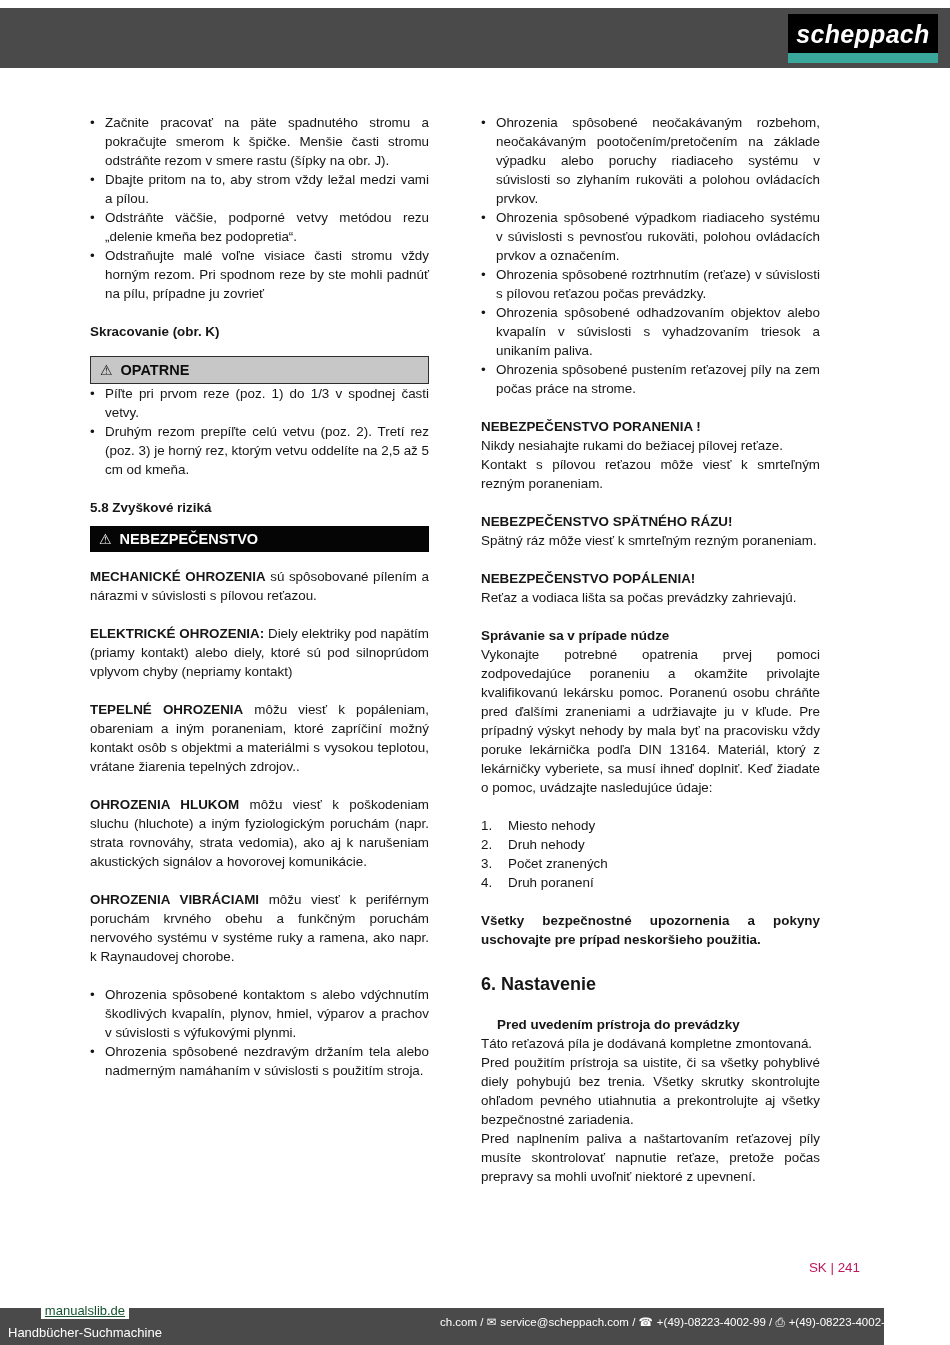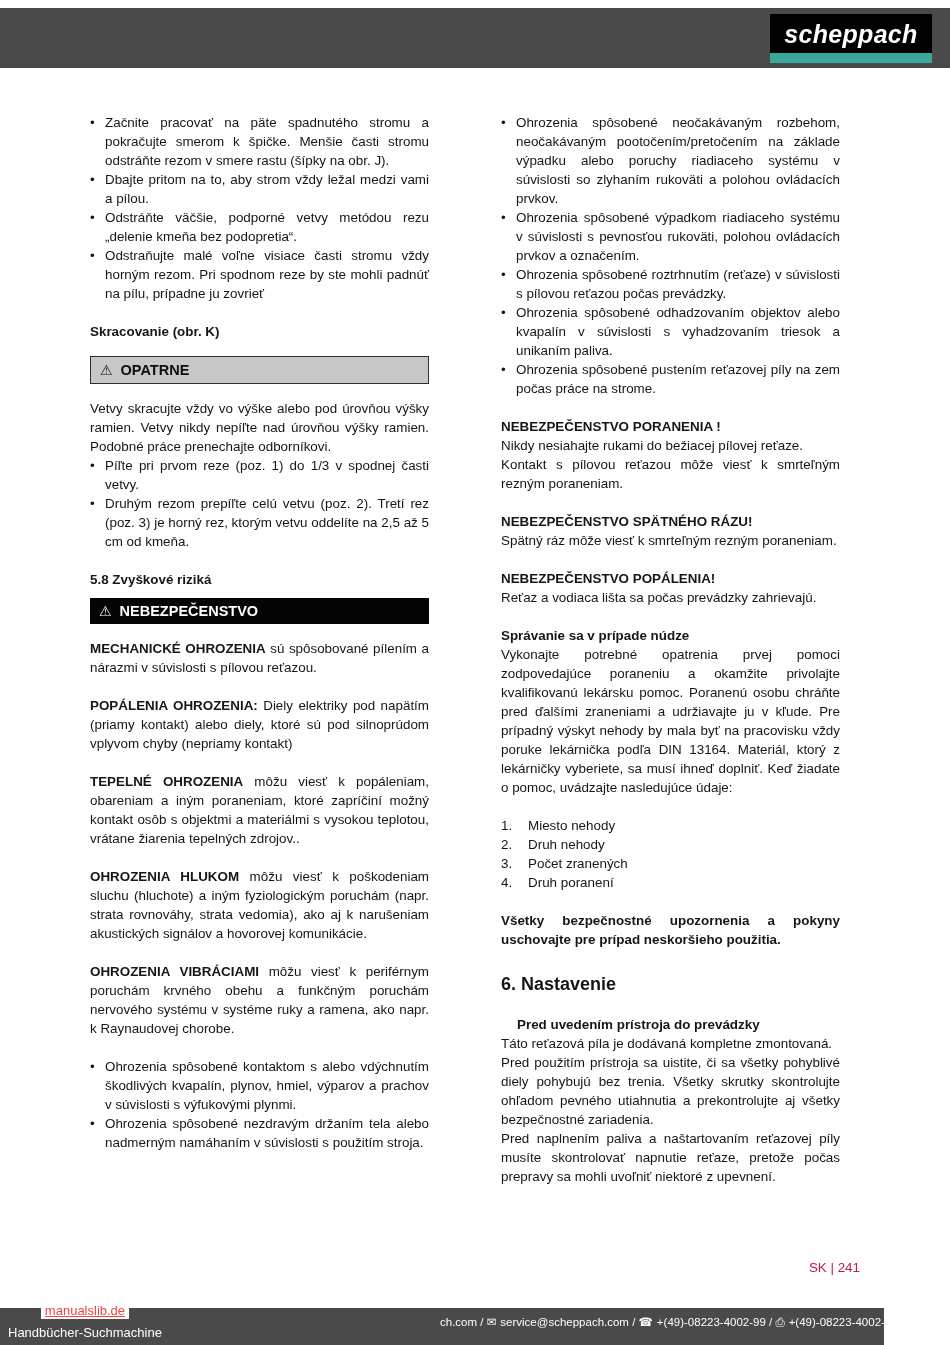--- a/index.html
+++ b/index.html
@@ -4,28 +4,28 @@
 <style>
   html, body { margin: 0; padding: 0; }
   body {
     width: 950px; height: 1345px; position: relative; overflow: hidden;
     background: #ffffff; color: #161616;
     font-family: "Liberation Sans", sans-serif;
   }
 
   
   .header-bar { position: absolute; top: 8px; left: 0; width: 950px; height: 60px; background: #4a4a4a; }
-  .logo { position: absolute; top: 6px; right: 18px; width: 162px; }
+  .logo { position: absolute; top: 6px; right: 12px; width: 150px; }
   .logo-box { background: #000; color: #fff; text-align: center; font-weight: bold; font-style: italic;
               font-size: 25px; padding: 6px 0 4px; letter-spacing: .3px; }
   .logo-accent { height: 10px; background: #3aa79b; }
 
   
   .content { position: absolute; top: 113px; left: 90px; width: 770px;
-             display: flex; gap: 72px; font-size: 13.4px; line-height: 19px; }
+             display: flex; gap: 52px; font-size: 13.4px; line-height: 19px; }
   .col { width: 339px; }
 
   .jt { text-align: justify; }
   .bold { font-weight: bold; }
 
   .b { display: flex; text-align: justify; }
   .b::before { content: "•"; flex: 0 0 15px; }
   .b .txt { flex: 1; }
 
   .gap    { margin-top: 19px; }
@@ -46,21 +46,21 @@
   .big { font-size: 18px; font-weight: bold; }
 
   .pagenum { position: absolute; top: 1260px; right: 90px; font-size: 13.4px; color: #be185d; }
 
   
   .footer-bar { position: absolute; left: 0; bottom: 0; width: 884px; height: 37px; background: #4a4a4a; color: #fff; }
   .footer-contact { position: absolute; left: 440px; top: 7px; font-size: 11.5px; white-space: pre; }
   .footer-contact .ficon { margin-right: 4px; }
   .watermark { position: absolute; left: 8px; bottom: 5px; font-size: 13px; color: #fff;
                display: flex; align-items: center; gap: 6px; white-space: pre; flex-direction: column; }
-  .ml-link { background: #fff; color: #ef4444; text-decoration: underline; padding: 1px 4px; cursor: pointer; }
+  .ml-link { background: #fff; color: #14532d; text-decoration: underline; padding: 1px 4px; cursor: pointer; }
 </style>
 </head>
 <body>
 
 <div class="header-bar">
   <div class="logo">
     <div class="logo-box">scheppach</div>
     <div class="logo-accent"></div>
   </div>
 </div>
@@ -83,40 +83,39 @@
         </div>
     </div>
 
     <div class="bold gap">Skracovanie (obr. K)</div>
 
     <div class="warn-box warn-gray gap-md">
       <span class="warn-icon">⚠</span>
       <span>OPATRNE</span>
     </div>
 
-    <div class="jt gap-md">Vetvy skracujte vždy vo výške alebo pod úrovňou výšky ramien. Vetvy nikdy nepíľte nad úrovňou výšky ramien. Podobné práce prenechajte odborníkovi.</div>
 
     <div>
       <div class="b">
           <span class="txt">Píľte pri prvom reze (poz. 1) do 1/3 v spodnej časti vetvy.</span>
         </div>
       <div class="b">
           <span class="txt">Druhým rezom prepíľte celú vetvu (poz. 2). Tretí rez (poz. 3) je horný rez, ktorým vetvu oddelíte na 2,5 až 5 cm od kmeňa.</span>
         </div>
     </div>
 
     <div class="bold gap">5.8 Zvyškové riziká</div>
 
     <div class="warn-box warn-black gap-sm">
       <span class="warn-icon">⚠</span>
       <span>NEBEZPEČENSTVO</span>
     </div>
 
     <div class="jt gap-md"><span class="bold">MECHANICKÉ OHROZENIA</span><span> sú spôsobované pílením a nárazmi v súvislosti s pílovou reťazou.</span></div>
-    <div class="jt gap"><span class="bold">POPÁLENIA OHROZENIA:</span><span> Diely elektriky pod napätím (priamy kontakt) alebo diely, ktoré sú pod silnoprúdom vplyvom chyby (nepriamy kontakt)</span></div>
+    <div class="jt gap"><span class="bold">ELEKTRICKÉ OHROZENIA:</span><span> Diely elektriky pod napätím (priamy kontakt) alebo diely, ktoré sú pod silnoprúdom vplyvom chyby (nepriamy kontakt)</span></div>
     <div class="jt gap"><span class="bold">TEPELNÉ OHROZENIA</span><span> môžu viesť k popáleniam, obareniam a iným poraneniam, ktoré zapríčiní možný kontakt osôb s objektmi a materiálmi s vysokou teplotou, vrátane žiarenia tepelných zdrojov..</span></div>
     <div class="jt gap"><span class="bold">OHROZENIA HLUKOM</span><span> môžu viesť k poškodeniam sluchu (hluchote) a iným fyziologickým poruchám (napr. strata rovnováhy, strata vedomia), ako aj k narušeniam akustických signálov a hovorovej komunikácie.</span></div>
     <div class="jt gap"><span class="bold">OHROZENIA VIBRÁCIAMI</span><span> môžu viesť k periférnym poruchám krvného obehu a funkčným poruchám nervového systému v systéme ruky a ramena, ako napr. k Raynaudovej chorobe.</span></div>
 
     <div class="gap">
       <div class="b">
           <span class="txt">Ohrozenia spôsobené kontaktom s alebo vdýchnutím škodlivých kvapalín, plynov, hmiel, výparov a prachov v súvislosti s výfukovými plynmi.</span>
         </div>
       <div class="b">
           <span class="txt">Ohrozenia spôsobené nezdravým držaním tela alebo nadmerným namáhaním v súvislosti s použitím stroja.</span>

